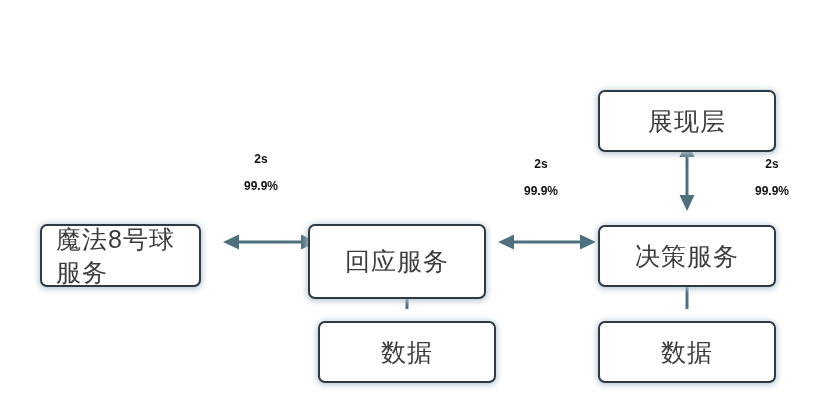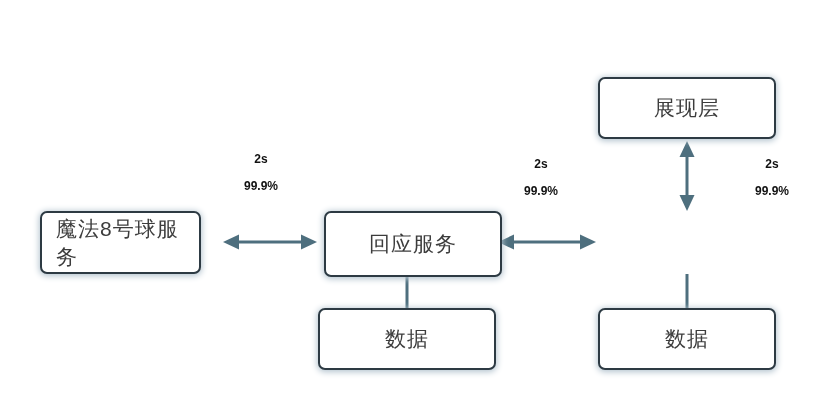--- a/index.html
+++ b/index.html
@@ -32,26 +32,27 @@
   .node {
     position: absolute;
     box-sizing: border-box;
     background: var(--box-fill, #ffffff);
     border: 2.5px solid var(--box-border, #2d3a43);
     border-radius: 7px;
     box-shadow: 0 1px 6px 1px var(--box-glow, #b4c4cf);
     display: flex;
     align-items: center;
     justify-content: center;
-    font-size: 21px;
+    font-size: 25px;
     color: var(--node-text, #3c3c3c);
     letter-spacing: 1px;
+    margin-top: 13px;
   }
   .node-magic8ball   { left: 40px;  top: 211px; width: 161px; height: 63px; padding-left: 14px; }
-  .node-response     { left: 324px; top: 211px; width: 178px; height: 66px; }
+  .node-response     { left: 308px; top: 211px; width: 178px; height: 75px; }
   .node-decision     { left: 598px; top: 212px; width: 178px; height: 62px; }
   .node-presentation { left: 598px; top: 77px;  width: 178px; height: 62px; }
   .node-response-data{ left: 318px; top: 308px; width: 178px; height: 62px; }
   .node-decision-data{ left: 598px; top: 308px; width: 178px; height: 62px; }
 
   .edge-label {
     position: absolute;
     width: 140px;
     text-align: center;
     font-size: 12px;
@@ -98,20 +99,23 @@
   </svg>
 
   <div class="node node-magic8ball">
     <span>魔法8号球服务</span>
   </div>
 
   <div class="node node-response">
     <span>回应服务</span>
   </div>
 
+  <div class="node node-decision">
+    <span>决策服务</span>
+  </div>
 
   <div class="node node-presentation">
     <span>展现层</span>
   </div>
 
   <div class="node node-response-data">
     <span>数据</span>
   </div>
 
   <div class="node node-decision-data">

